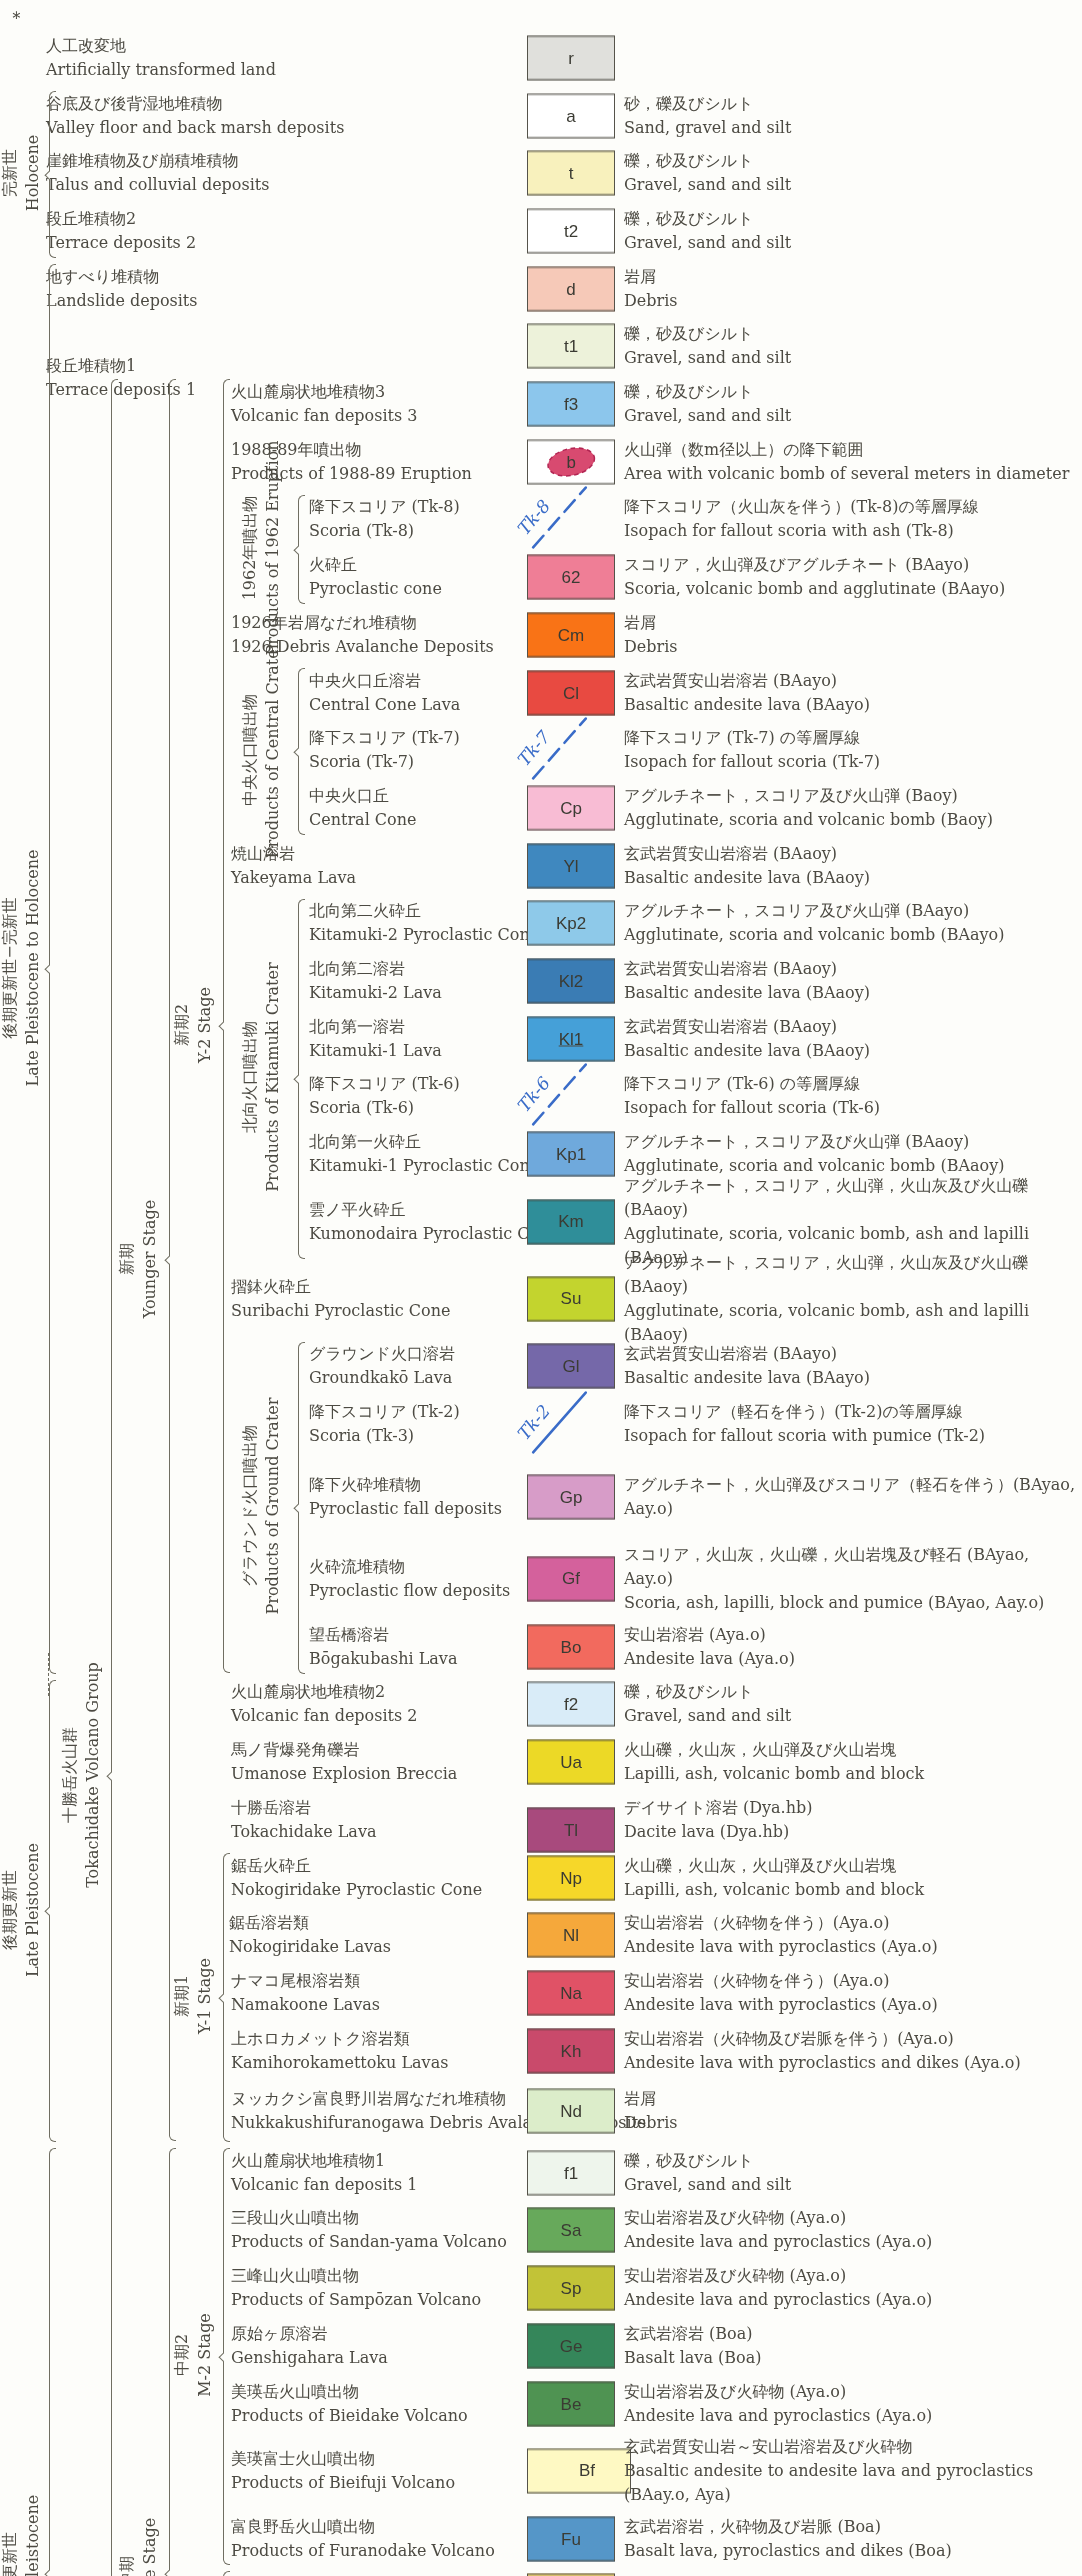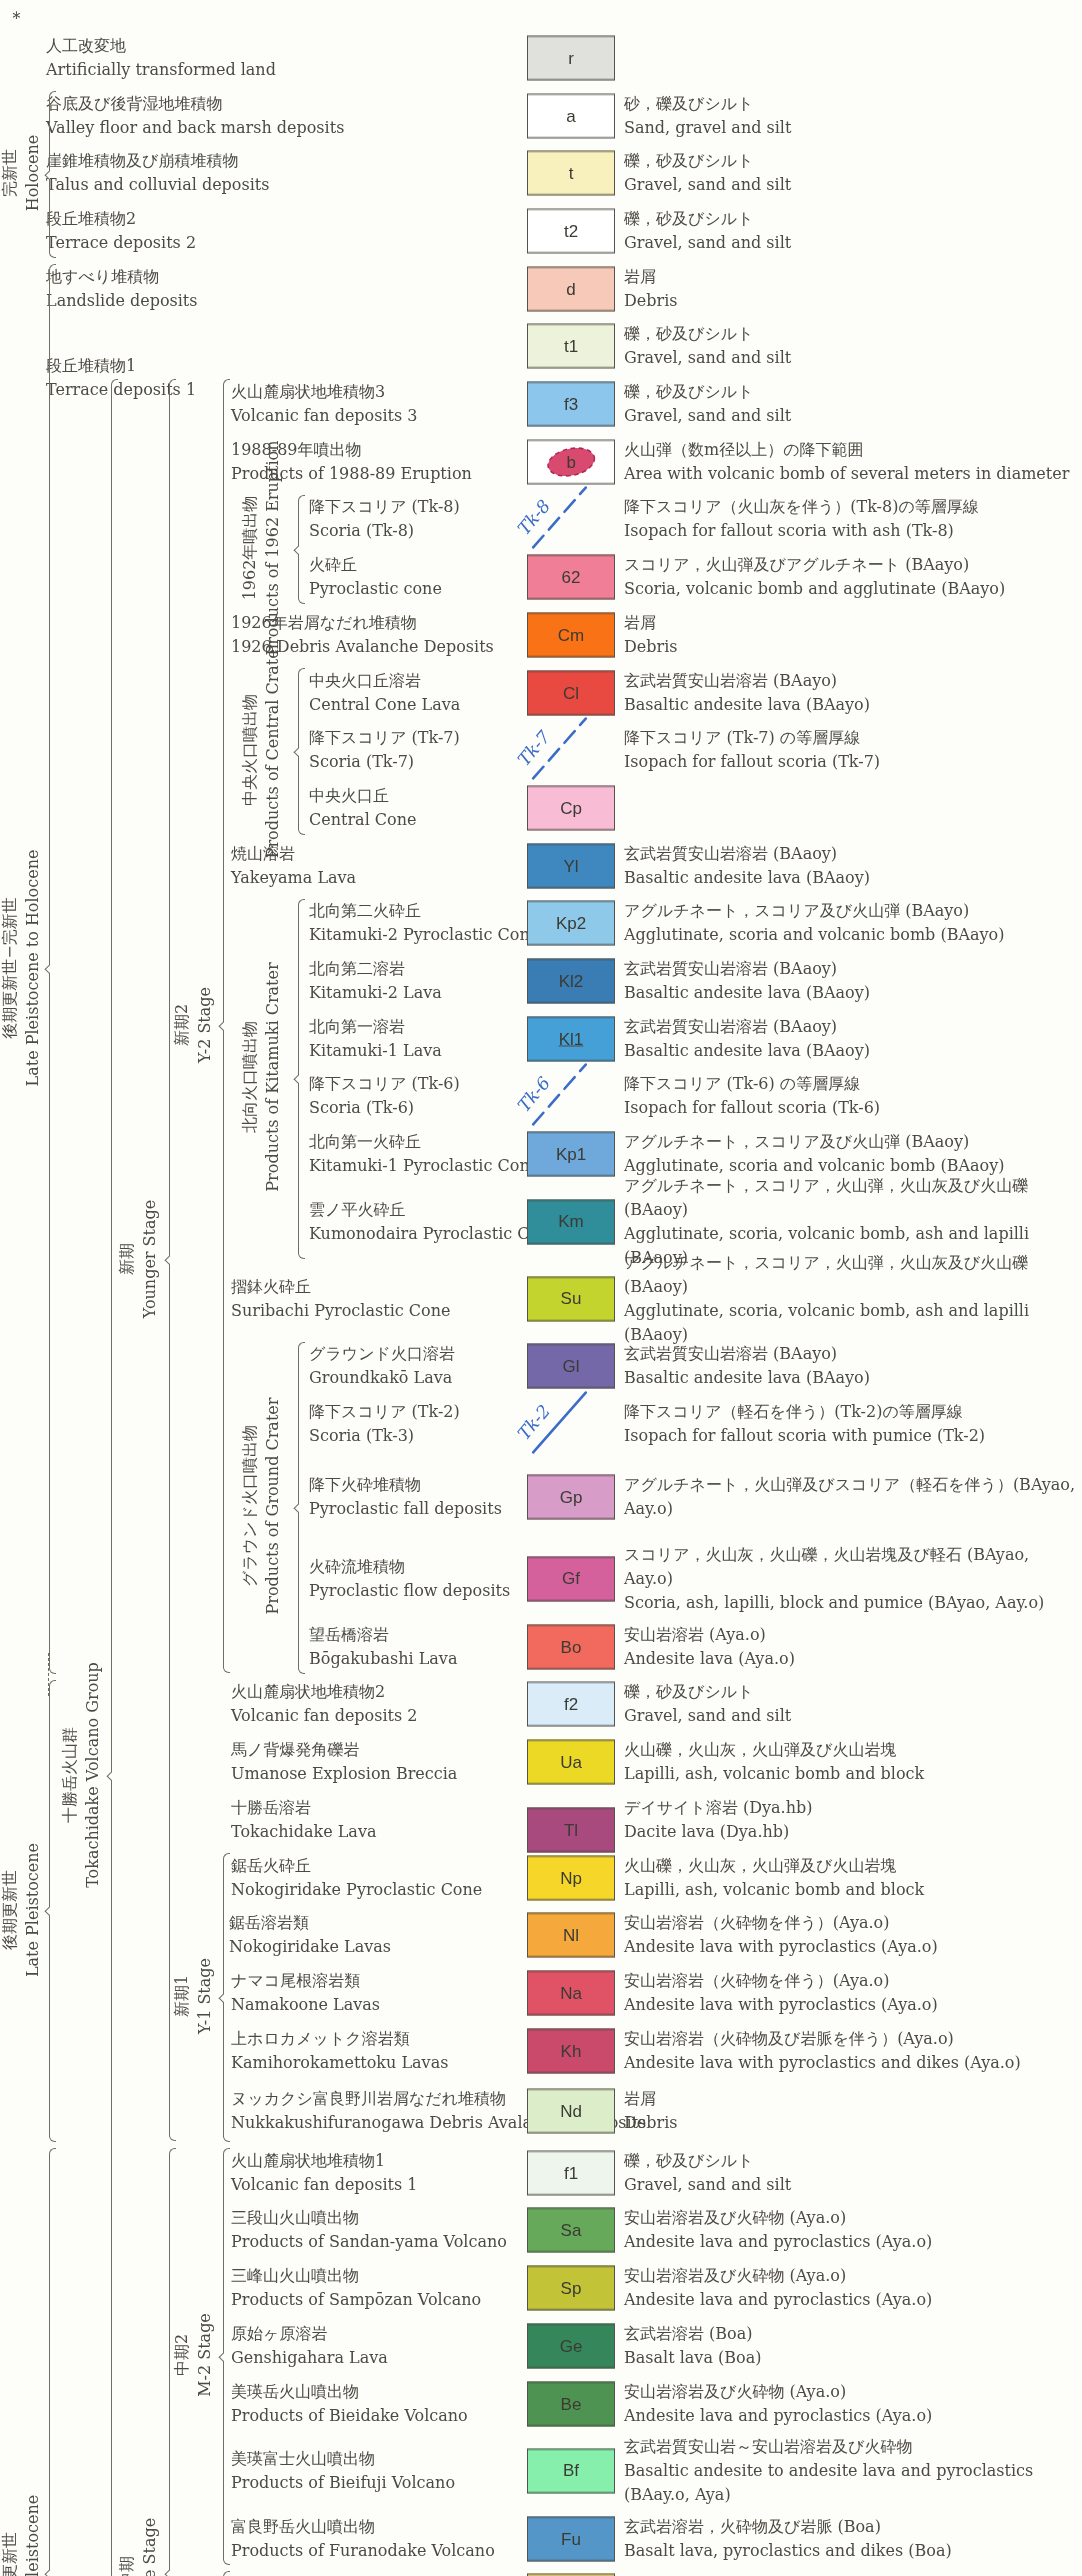--- a/index.html
+++ b/index.html
@@ -205,20 +205,24 @@
         </div>
       </div>
       <div class="row" style="top: 779px; height: 58px;">
         <div class="uname" style="left: 309px;">
           <div>中央火口丘</div>
           <div>Central Cone</div>
         </div>
         <div class="swatch" style="background: rgb(248, 188, 212);">
           <span>Cp</span>
         </div>
+        <div class="udesc">
+          <div>アグルチネート，スコリア及び火山弾 (Baoy)</div>
+          <div>Agglutinate, scoria and volcanic bomb (Baoy)</div>
+        </div>
       </div>
       <div class="row" style="top: 837px; height: 58px;">
         <div class="uname" style="left: 231px;">
           <div>焼山溶岩</div>
           <div>Yakeyama Lava</div>
         </div>
         <div class="swatch" style="background: rgb(63, 136, 191);">
           <span>Yl</span>
         </div>
         <div class="udesc">
@@ -550,21 +554,21 @@
         <div class="udesc">
           <div>安山岩溶岩及び火砕物 (Aya.o)</div>
           <div>Andesite lava and pyroclastics (Aya.o)</div>
         </div>
       </div>
       <div class="row" style="top: 2432px; height: 77px;">
         <div class="uname" style="left: 231px;">
           <div>美瑛富士火山噴出物</div>
           <div>Products of Bieifuji Volcano</div>
         </div>
-        <div class="swatch" style="background: #86efac;">
+        <div class="swatch" style="background: #fef9c3; padding-left: 16px;">
           <span>Bf</span>
         </div>
         <div class="udesc">
           <div>玄武岩質安山岩～安山岩溶岩及び火砕物</div>
           <div>Basaltic andesite to andesite lava and pyroclastics (BAay.o, Aya)</div>
         </div>
       </div>
       <div class="row" style="top: 2510px; height: 58px;">
         <div class="uname" style="left: 231px;">
           <div>富良野岳火山噴出物</div>

